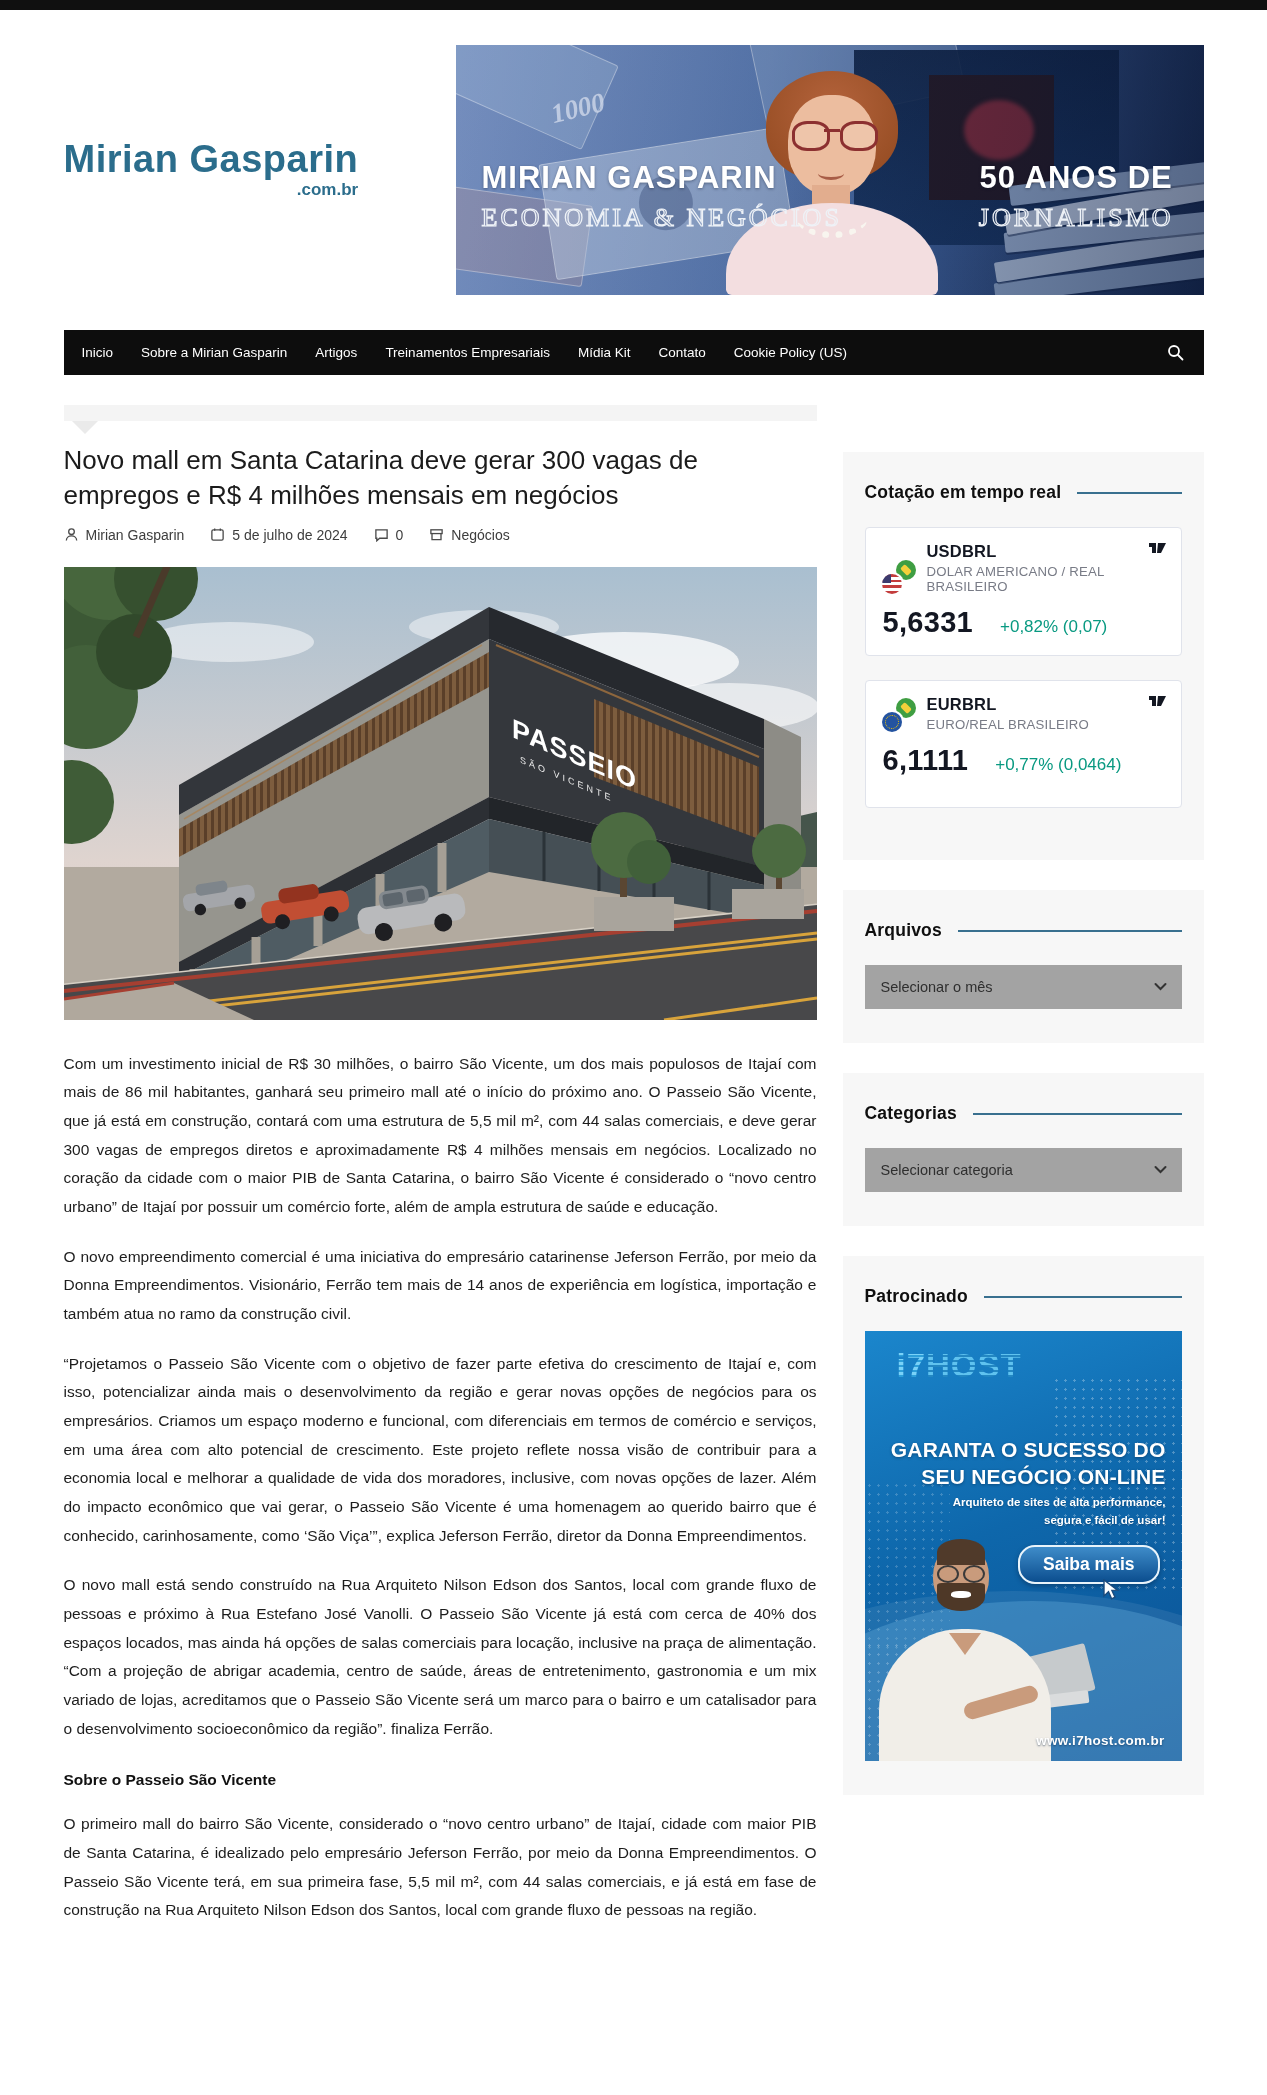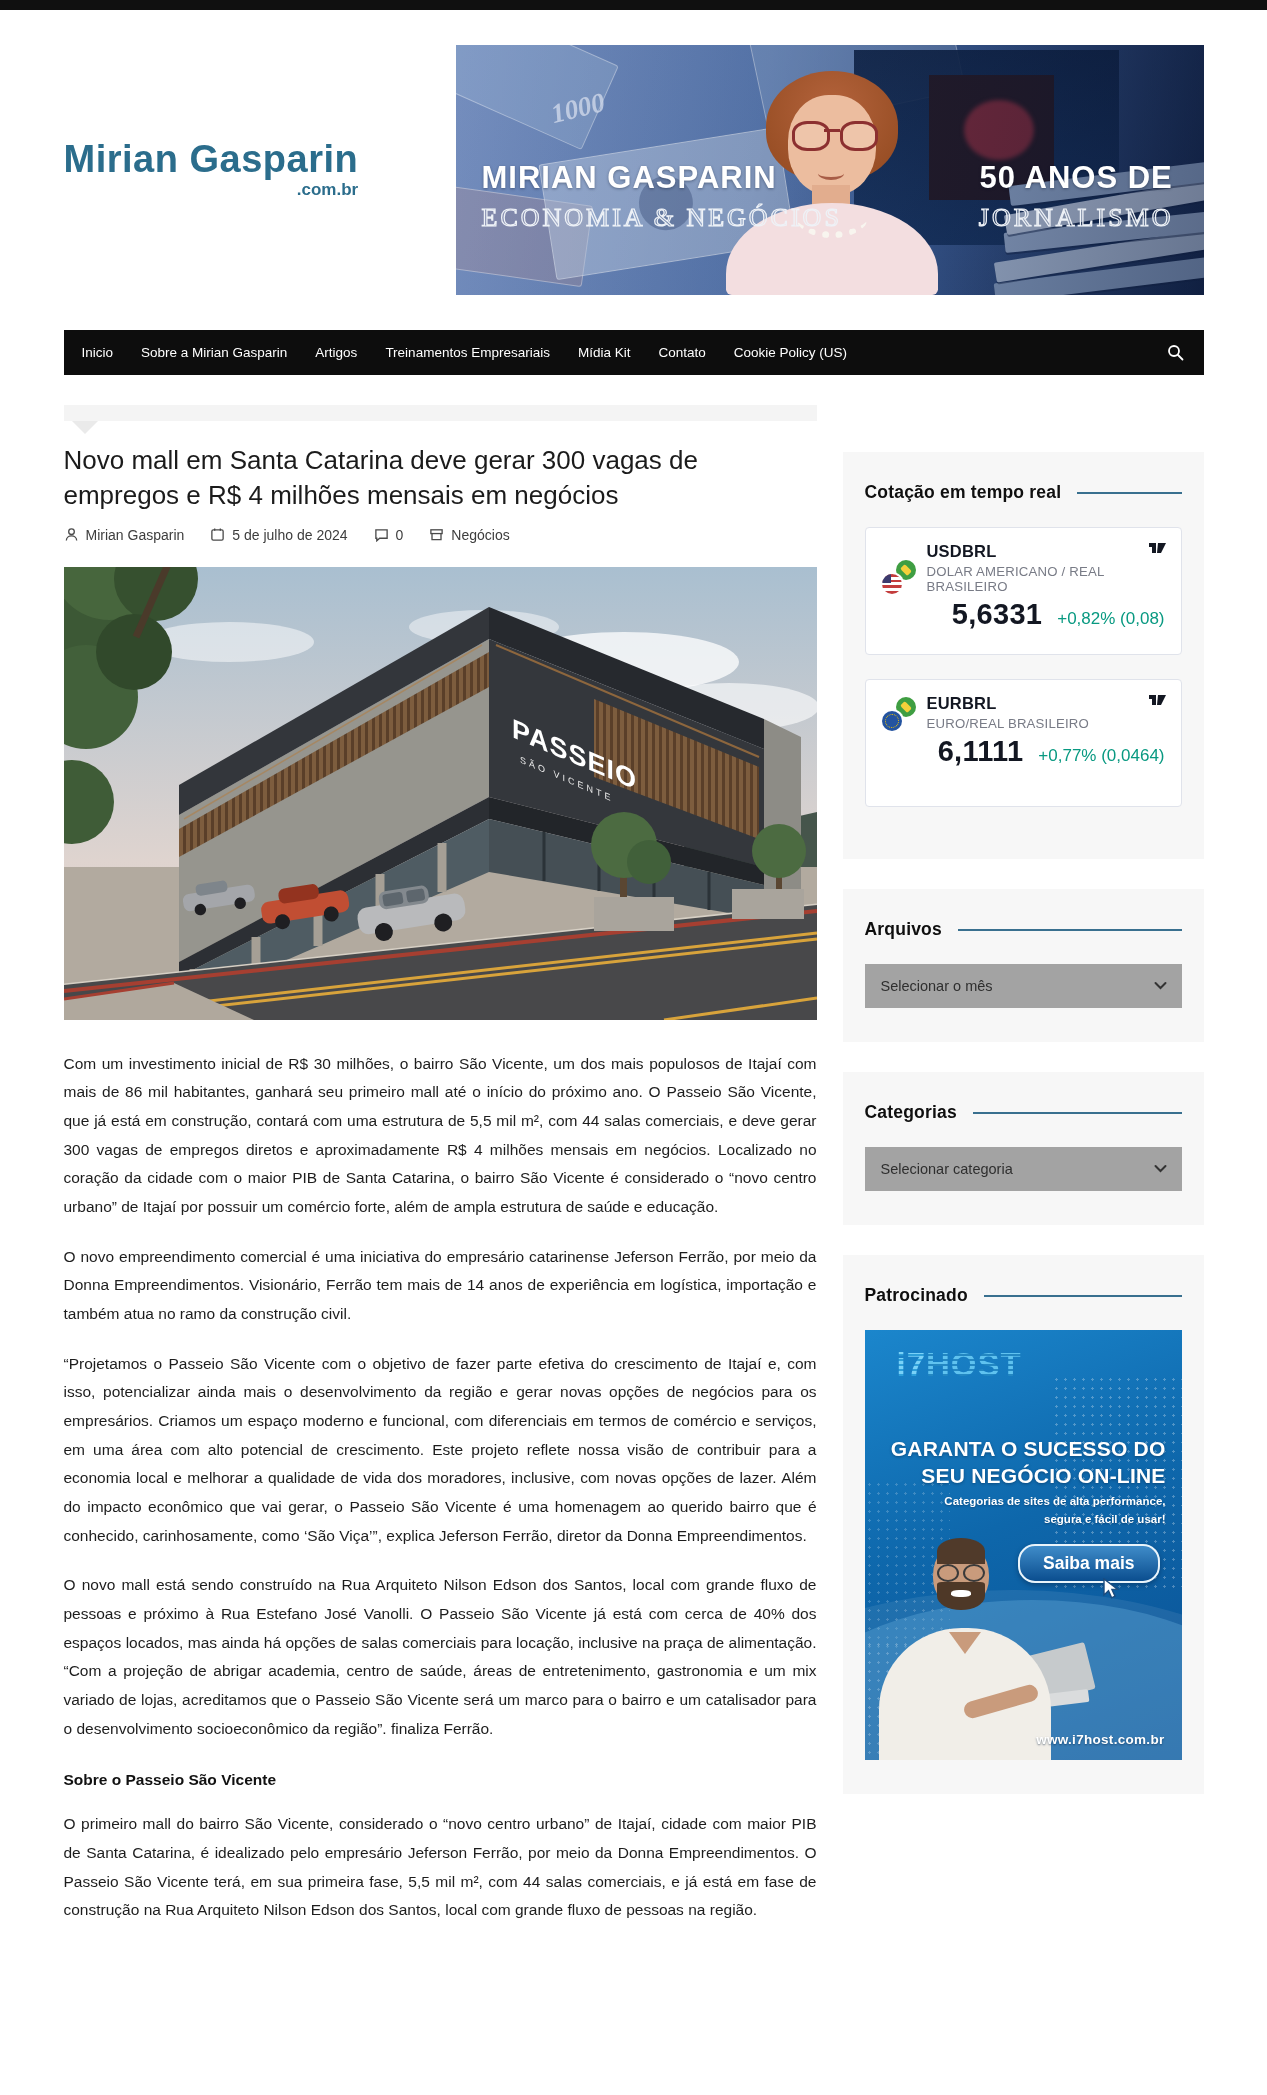--- a/index.html
+++ b/index.html
@@ -88,21 +88,21 @@
   .flag.front{left:0;bottom:0;}
   .flag-us{background:linear-gradient(180deg,#c33d3d 0%,#c33d3d 14%,#fff 14%,#fff 28%,#c33d3d 28%,#c33d3d 42%,#fff 42%,#fff 56%,#c33d3d 56%,#c33d3d 70%,#fff 70%,#fff 84%,#c33d3d 84%);}
   .flag-us:after{content:"";position:absolute;left:0;top:0;width:9px;height:9px;background:#3c3b6e;}
   .flag-br{background:#3f9e42;}
   .flag-br:after{content:"";position:absolute;left:5px;top:5px;width:10px;height:10px;background:#f4d03a;transform:rotate(45deg) scaleY(.65);border-radius:2px;}
   .flag-eu{background:#2353a0;}
   .flag-eu:after{content:"";position:absolute;inset:3px;border:1.6px dotted #f3c500;border-radius:50%;}
   .qsym{font-weight:bold;font-size:16.5px;color:#131722;letter-spacing:.2px;}
   .qname{font-size:13.2px;color:#787b86;margin-top:3px;letter-spacing:.2px;}
   .tvlogo{position:absolute;top:12px;right:14px;}
-  .qprice-row{display:flex;align-items:baseline;gap:15px;margin-top:4px;padding-left:1px;justify-content:flex-end;}
+  .qprice-row{display:flex;align-items:baseline;gap:27px;margin-top:12px;padding-left:1px;}
   .qprice{font-size:29px;font-weight:bold;color:#131722;letter-spacing:.3px;}
   .qchange{font-size:17px;color:#089981;}
 
   .fake-select{position:relative;background:#a3a3a3;padding:14px 16px;font-size:14.5px;color:#2f2f2f;margin-top:24px;cursor:pointer;}
   .fake-select svg{position:absolute;right:15px;top:50%;transform:translateY(-50%);}
 
   
   .ad{position:relative;width:317px;height:430px;margin-top:24px;overflow:hidden;cursor:pointer;background:linear-gradient(160deg,#1b86cc 0%,#0e67ab 45%,#0a4f92 100%);}
   .dots{position:absolute;background-image:radial-gradient(rgba(255,255,255,.55) 1.3px,transparent 1.4px);background-size:9px 9px;}
   .dots.d1{right:0;top:45px;width:130px;height:215px;opacity:.5;}
@@ -364,21 +364,21 @@
             </div>
           </div>
           <div class="tvlogo">
             <svg width="19" height="12" viewBox="0 0 19 12">
                 <path d="M1 1h7v10H4V5H1z" fill="#131722"></path>
                 <path d="M10 1h8l-5 10h-4z" fill="#131722"></path>
               </svg>
           </div>
           <div class="qprice-row">
             <span class="qprice">5,6331</span>
-            <span class="qchange">+0,82% (0,08)</span>
+            <span class="qchange">+0,82% (0,07)</span>
           </div>
         </div>
 
         <div class="qcard">
           <div class="qhead">
             <div class="flags">
               <span class="flag back flag-br"></span>
                 <span class="flag front flag-eu"></span>
             </div>
             <div>
@@ -435,21 +435,21 @@
           <div class="dots d2"></div>
           <div class="wave2"></div>
           <div class="wave1"></div>
           <div class="dots d3"></div>
           <div class="ad-logo"><span class="i7">i7</span><span class="host">HOST</span></div>
           <div class="ad-headline">
             <div>GARANTA O SUCESSO DO</div>
             <div>SEU NEGÓCIO ON-LINE</div>
           </div>
           <div class="ad-sub">
-            <div>Categorias de sites de alta performance,</div>
+            <div>Arquiteto de sites de alta performance,</div>
             <div>segura e fácil de usar!</div>
           </div>
           <div class="ad-btn">Saiba mais</div>
           <div class="ad-cursor">
             <svg width="22" height="26" viewBox="0 0 22 26">
                 <path d="M6 1 L6 17 L10.5 12.8 L13.6 19.8 L17 18.2 L13.9 11.4 L19.5 11.2 Z" fill="#fff" stroke="#1b4b7d" stroke-width="1.4"></path>
               </svg>
           </div>
           <div class="ad-man">
             <div class="am-screen"></div>

